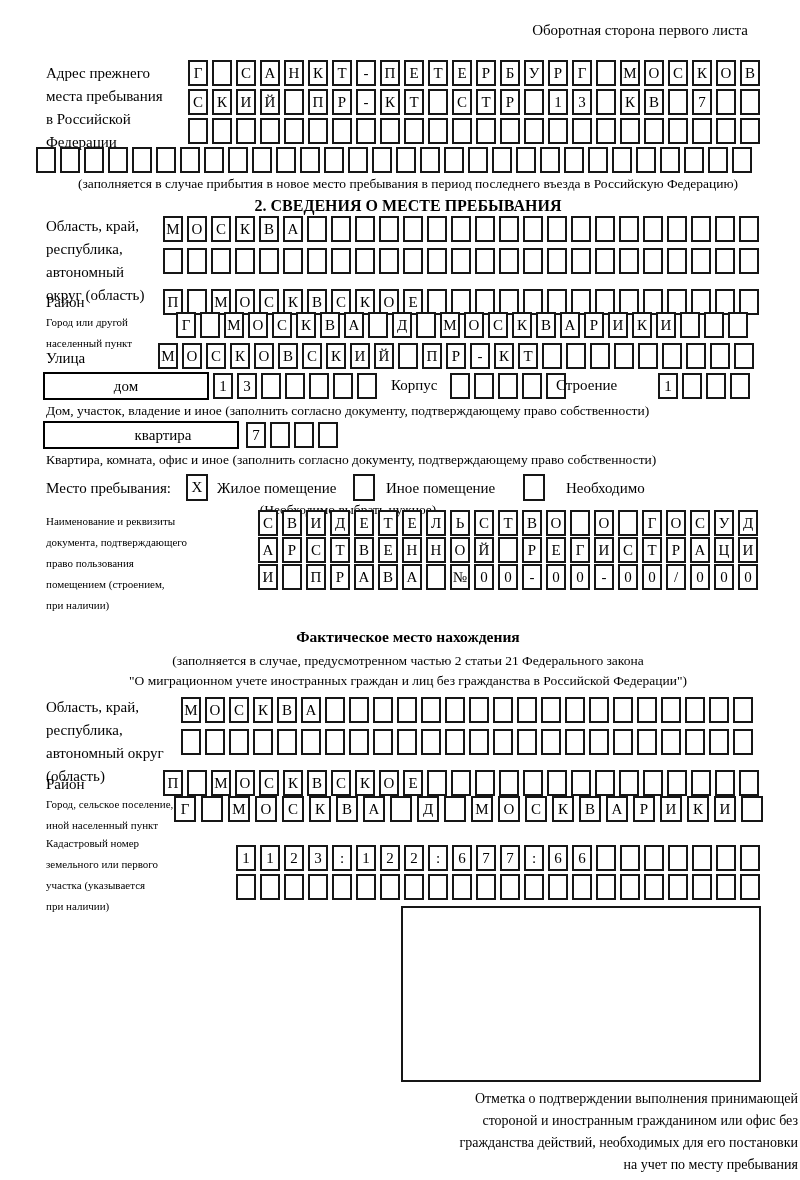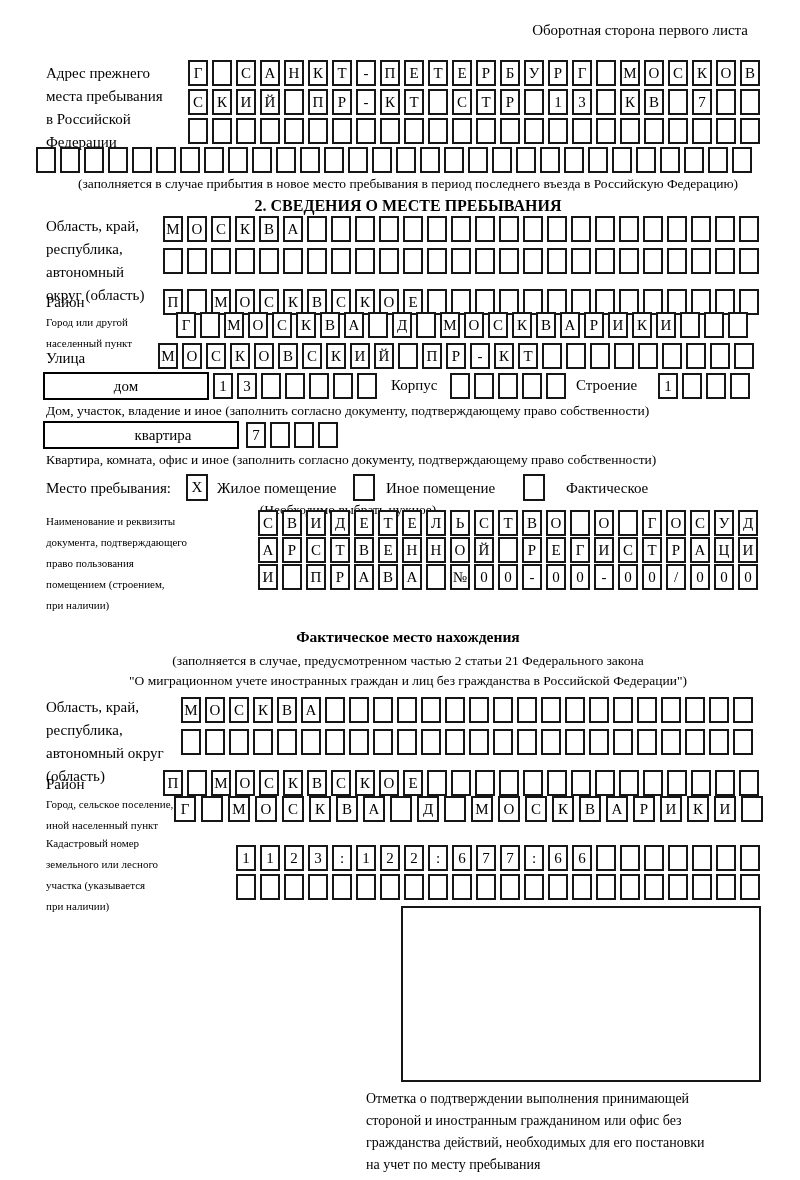--- a/index.html
+++ b/index.html
@@ -322,21 +322,21 @@
       <span class="cell"></span>
     </div>
   <div class="abs lbl" style="left:383px;top:374px;">Корпус</div>
   <div class="abs cells" style="left:442px;top:373px;">
       <span class="cell"></span>
       <span class="cell"></span>
       <span class="cell"></span>
       <span class="cell"></span>
       <span class="cell"></span>
     </div>
-  <div class="abs lbl" style="left:568px;top:374px;">Строение</div>
+  <div class="abs lbl" style="left:548px;top:374px;">Строение</div>
   <div class="abs cells" style="left:650px;top:373px;">
       <span class="cell">1</span>
       <span class="cell"></span>
       <span class="cell"></span>
       <span class="cell"></span>
     </div>
   <div class="abs caption" style="left:38px;top:403px;width:740px;">Дом, участок, владение и иное (заполнить согласно документу, подтверждающему право собственности)</div>
 
   <div class="abs wbox" style="left:35px;top:421px;width:196px;padding-left:44px;">квартира</div>
   <div class="abs cells" style="left:238px;top:422px;">
@@ -346,21 +346,21 @@
       <span class="cell"></span>
     </div>
   <div class="abs caption" style="left:38px;top:452px;width:740px;">Квартира, комната, офис и иное (заполнить согласно документу, подтверждающему право собственности)</div>
 
   <div class="abs lbl" style="left:38px;top:477px;">Место пребывания:</div>
   <div class="abs chk" style="left:178px;top:474px;">X</div>
   <div class="abs lbl" style="left:209px;top:477px;">Жилое помещение</div>
   <div class="abs chk" style="left:345px;top:474px;"></div>
   <div class="abs lbl" style="left:378px;top:477px;">Иное помещение</div>
   <div class="abs chk" style="left:515px;top:474px;"></div>
-  <div class="abs lbl" style="left:558px;top:477px;">Фактическое</div>
+  <div class="abs lbl" style="left:558px;top:477px;">Необходимо</div>
   <div class="abs caption" style="left:190px;top:502px;width:300px;text-align:center;">(Необходимо выбрать нужное)</div>
 
   <div class="abs lbl-tight" style="left:38px;top:511px;">
     <div>Наименование и реквизиты</div>
     <div>документа, подтверждающего</div>
     <div>право пользования</div>
     <div>помещением (строением,</div>
     <div>при наличии)</div>
   </div>
   <div class="abs cells" style="left:250px;top:510px;">
@@ -549,21 +549,21 @@
       <span class="cell">А</span>
       <span class="cell">Р</span>
       <span class="cell">И</span>
       <span class="cell">К</span>
       <span class="cell">И</span>
       <span class="cell"></span>
     </div>
 
   <div class="abs lbl-tight" style="left:38px;top:833px;">
     <div>Кадастровый номер</div>
-    <div>земельного или лесного</div>
+    <div>земельного или первого</div>
     <div>участка (указывается</div>
     <div>при наличии)</div>
   </div>
   <div class="abs cells" style="left:228px;top:845px;">
       <span class="cell">1</span>
       <span class="cell">1</span>
       <span class="cell">2</span>
       <span class="cell">3</span>
       <span class="cell">:</span>
       <span class="cell">1</span>
@@ -603,20 +603,20 @@
       <span class="cell"></span>
       <span class="cell"></span>
       <span class="cell"></span>
       <span class="cell"></span>
       <span class="cell"></span>
       <span class="cell"></span>
       <span class="cell"></span>
     </div>
 
   <div class="abs stampbox" style="left:393px;top:906px;width:360px;height:176px;"></div>
-  <div class="abs" style="left:358px;top:1088px;width:432px;text-align:left;font-size:14px;line-height:22px;font-family:Liberation Serif, serif;">
+  <div class="abs" style="left:358px;top:1088px;width:432px;text-align:right;font-size:14px;line-height:22px;font-family:Liberation Serif, serif;">
     <div>Отметка о подтверждении выполнения принимающей</div>
     <div>стороной и иностранным гражданином или офис без</div>
     <div>гражданства действий, необходимых для его постановки</div>
     <div>на учет по месту пребывания</div>
   </div>
 
 </div>
 
 </body></html>

